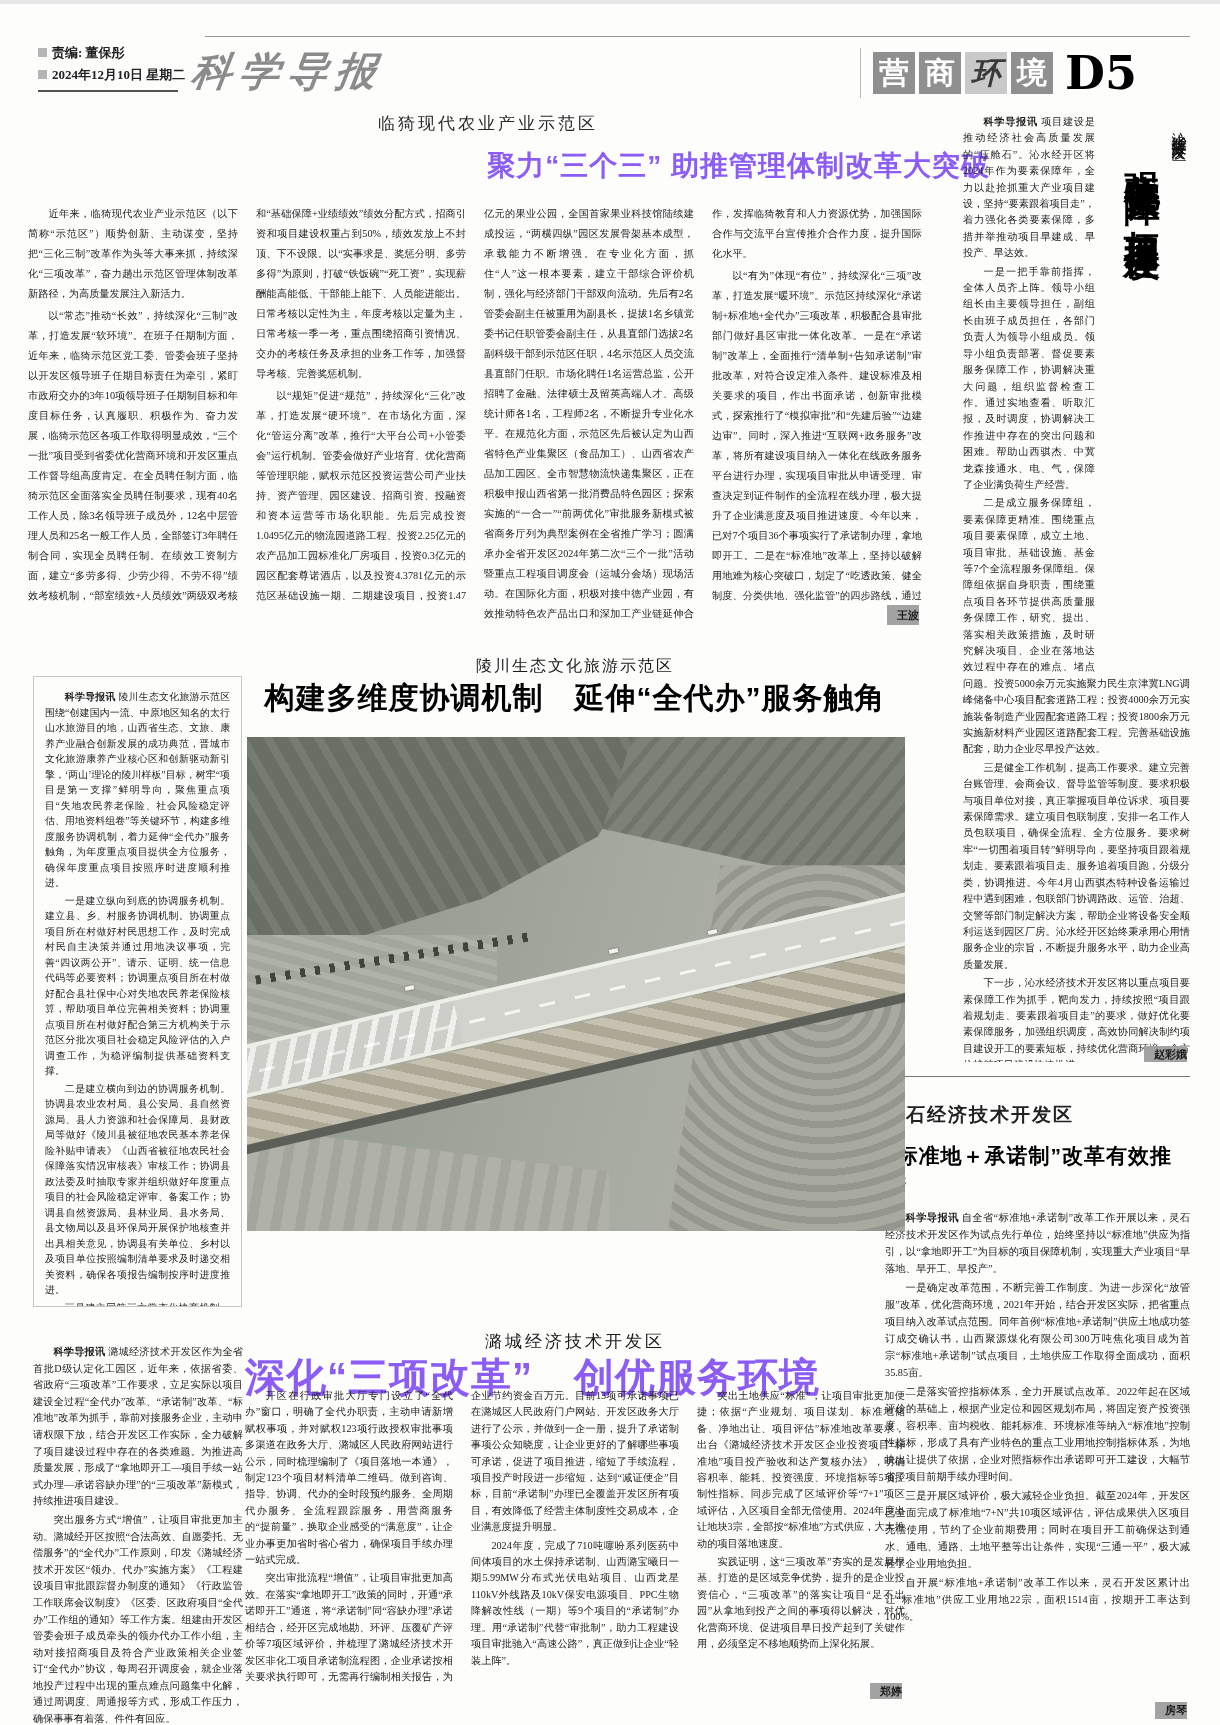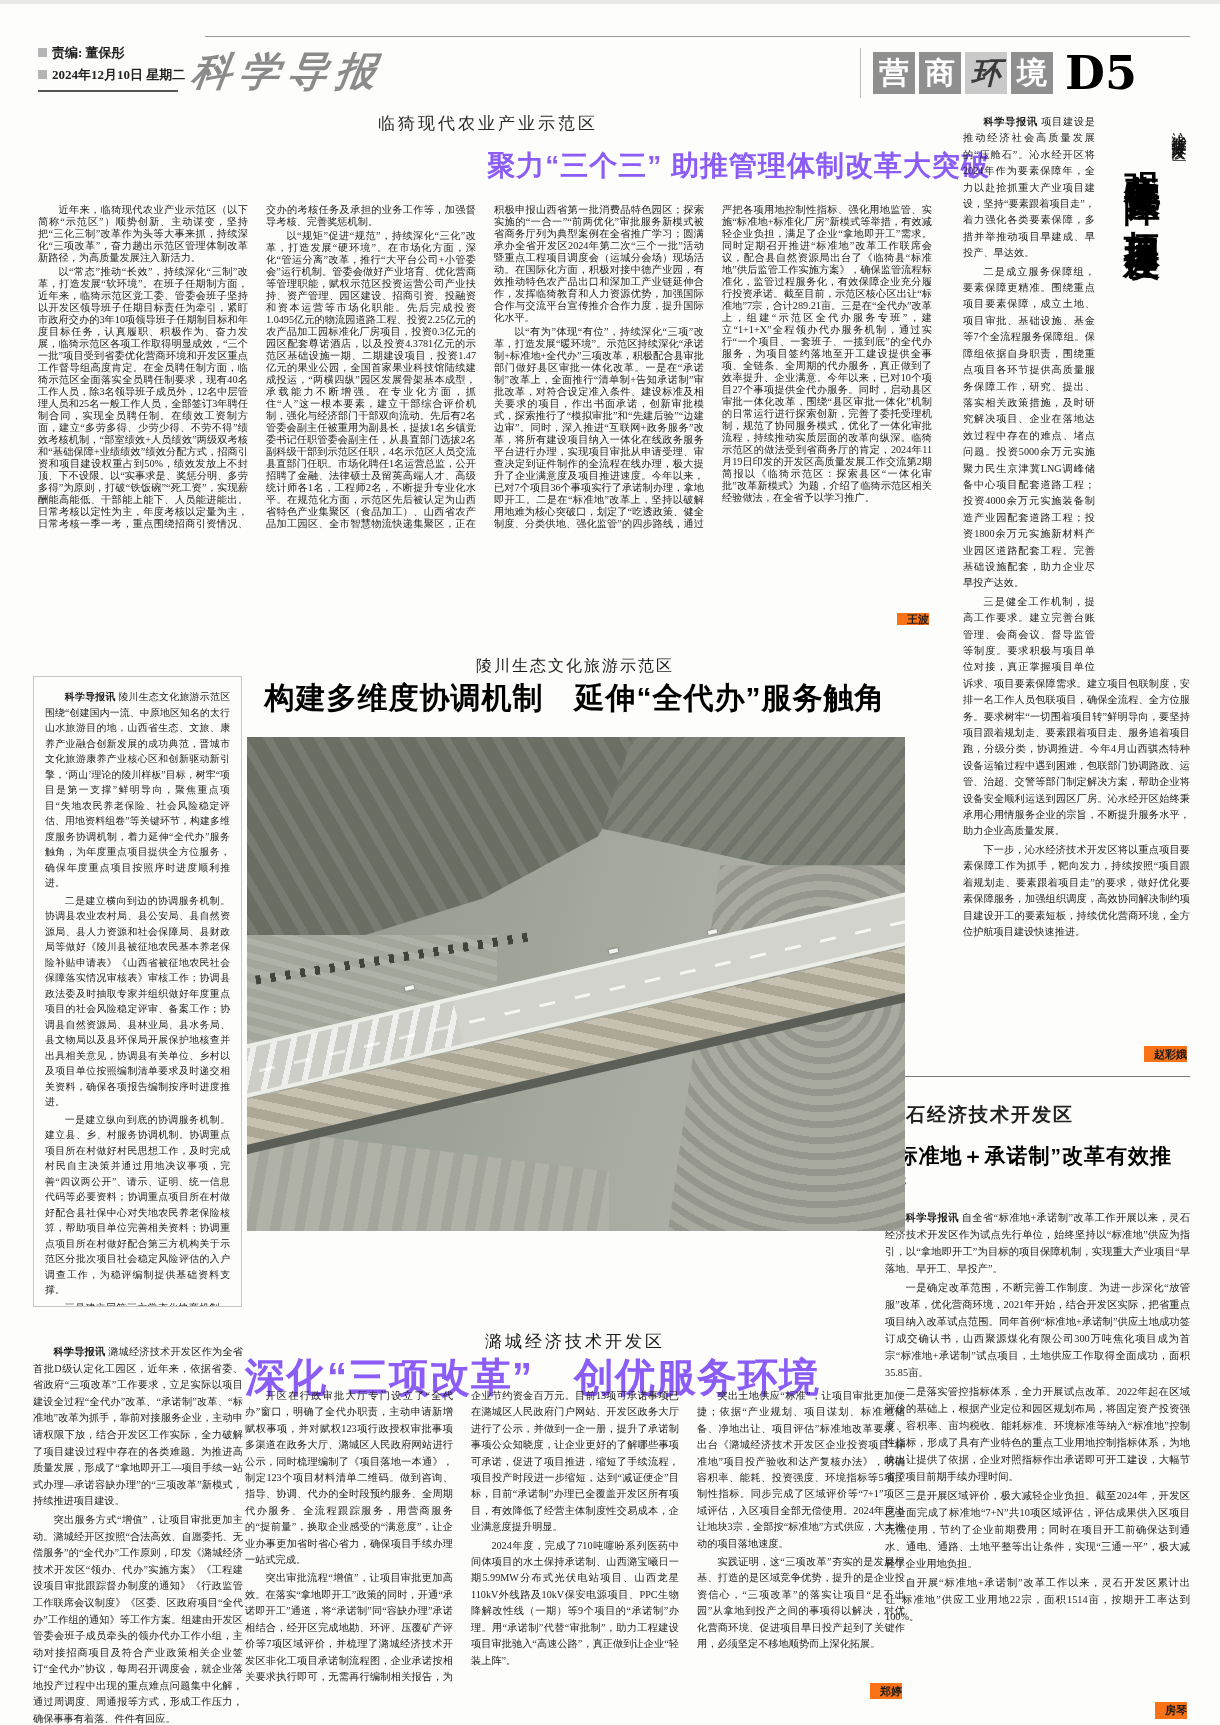--- a/index.html
+++ b/index.html
@@ -2,43 +2,43 @@
 <html><head>
 <meta charset="utf-8">
 <style>
   html,body{margin:0;padding:0;background:#e8e8e8;}
   #paper{position:relative;width:1220px;height:1725px;background:#fdfdfc;margin:4px auto;
          font-family:"Liberation Serif","DejaVu Serif",serif;color:#1b1b1b;overflow:hidden;}
   [data-name]{box-sizing:border-box;}
   .abs{position:absolute;}
   p{margin:0 0 2px 0;text-indent:2em;text-align:justify;}
   .lead{font-weight:bold;font-family:"Liberation Sans",sans-serif;}
-  .byline{position:absolute;right:3px;bottom:0;background:#f97316;font-weight:bold;padding-left:10px;font-size:11px;}
+  .byline{position:absolute;right:3px;bottom:0;background:#a3a3a3;font-weight:bold;padding-left:10px;font-size:11px;}
 
   
   .hdr-topline{left:205px;top:32px;width:985px;height:1px;background:#9a9a9a;}
   .hdr-meta{left:38px;top:38px;font-size:13px;font-weight:600;line-height:22px;color:#222;}
   .sq{display:inline-block;width:9px;height:9px;background:#b5b5b5;margin-right:5px;}
   .hdr-rule-date{left:38px;top:86px;width:140px;height:2px;background:#555;}
   .masthead{left:192px;top:40px;font-size:40px;font-weight:bold;font-style:italic;color:#8b8b8b;
             letter-spacing:8px;transform:skewX(-8deg);font-family:"DejaVu Serif",serif;}
   .hdr-right{left:860px;top:44px;display:flex;align-items:center;gap:4px;}
   .hdr-vdiv{width:1px;height:50px;background:#bbb;margin-right:8px;}
   .sec-char{width:42px;height:42px;background:#8f8f8f;color:#fff;font-family:"Liberation Sans",sans-serif;
             font-weight:bold;font-size:30px;display:flex;align-items:center;justify-content:center;}
   .sec-char.light{background:#c9c9c9;color:#3a3a3a;font-family:"DejaVu Serif",serif;font-style:italic;}
   .edition{font-family:"DejaVu Serif",serif;font-weight:bold;font-size:46px;color:#000;margin-left:8px;line-height:42px;}
 
   
   .a1-kicker{left:38px;top:108px;width:900px;text-align:center;font-family:"Liberation Sans",sans-serif;
              font-size:17px;letter-spacing:3px;color:#2a2a2a;}
   .a1-headline{left:30px;top:136px;width:960px;text-align:right;font-family:"Liberation Sans","DejaVu Sans",sans-serif;
                font-weight:900;font-size:28px;line-height:52px;letter-spacing:1px;color:#8b5cf6;}
-  .a1-body{left:38px;top:200px;width:894px;height:421px;column-count:4;column-gap:18px;
-           font-size:10.2px;line-height:12px;overflow:hidden;}
+  .a1-body{left:28px;top:200px;width:894px;height:421px;column-count:4;column-gap:18px;
+           font-size:10.2px;line-height:20px;overflow:hidden;}
 
   
   .qinshui{left:963px;top:110px;width:227px;height:948px;overflow:hidden;font-size:10.2px;line-height:16.4px;}
   .qs-spacer{float:right;width:95px;height:552px;}
   .qs-kicker{position:absolute;right:3px;top:6px;writing-mode:vertical-rl;font-family:"Liberation Sans",sans-serif;
              font-size:15px;letter-spacing:2px;color:#111;height:170px;}
   .qs-headline{position:absolute;right:40px;top:30px;writing-mode:vertical-rl;font-family:"Liberation Sans","DejaVu Sans",sans-serif;
                font-weight:900;font-size:36px;letter-spacing:3px;color:#000;height:540px;}
 
   .rule-right{left:885px;top:1072px;width:305px;height:1px;background:#777;}
@@ -128,20 +128,21 @@
     <p data-name="paragraph">以“规矩”促进“规范”，持续深化“三化”改革，打造发展“硬环境”。在市场化方面，深化“管运分离”改革，推行“大平台公司+小管委会”运行机制。管委会做好产业培育、优化营商等管理职能，赋权示范区投资运营公司产业扶持、资产管理、园区建设、招商引资、投融资和资本运营等市场化职能。先后完成投资1.0495亿元的物流园道路工程、投资2.25亿元的农产品加工园标准化厂房项目，投资0.3亿元的园区配套尊诺酒店，以及投资4.3781亿元的示范区基础设施一期、二期建设项目，投资1.47亿元的果业公园，全国首家果业科技馆陆续建成投运，“两横四纵”园区发展骨架基本成型，承载能力不断增强。在专业化方面，抓住“人”这一根本要素，建立干部综合评价机制，强化与经济部门干部双向流动。先后有2名管委会副主任被重用为副县长，提拔1名乡镇党委书记任职管委会副主任，从县直部门选拔2名副科级干部到示范区任职，4名示范区人员交流县直部门任职。市场化聘任1名运营总监，公开招聘了金融、法律硕士及留英高端人才、高级统计师各1名，工程师2名，不断提升专业化水平。在规范化方面，示范区先后被认定为山西省特色产业集聚区（食品加工）、山西省农产品加工园区、全市智慧物流快递集聚区，正在积极申报山西省第一批消费品特色园区；探索实施的“一合一”“前两优化”审批服务新模式被省商务厅列为典型案例在全省推广学习；圆满承办全省开发区2024年第二次“三个一批”活动暨重点工程项目调度会（运城分会场）现场活动。在国际化方面，积极对接中德产业园，有效推动特色农产品出口和深加工产业链延伸合作，发挥临猗教育和人力资源优势，加强国际合作与交流平台宣传推介合作力度，提升国际化水平。</p>
     <p data-name="paragraph">以“有为”体现“有位”，持续深化“三项”改革，打造发展“暖环境”。示范区持续深化“承诺制+标准地+全代办”三项改革，积极配合县审批部门做好县区审批一体化改革。一是在“承诺制”改革上，全面推行“清单制+告知承诺制”审批改革，对符合设定准入条件、建设标准及相关要求的项目，作出书面承诺，创新审批模式，探索推行了“模拟审批”和“先建后验”“边建边审”。同时，深入推进“互联网+政务服务”改革，将所有建设项目纳入一体化在线政务服务平台进行办理，实现项目审批从申请受理、审查决定到证件制作的全流程在线办理，极大提升了企业满意度及项目推进速度。今年以来，已对7个项目36个事项实行了承诺制办理，拿地即开工。二是在“标准地”改革上，坚持以破解用地难为核心突破口，划定了“吃透政策、健全制度、分类供地、强化监管”的四步路线，通过严把各项用地控制性指标、强化用地监管、实施“标准地+标准化厂房”新模式等举措，有效减轻企业负担，满足了企业“拿地即开工”需求。同时定期召开推进“标准地”改革工作联席会议，配合县自然资源局出台了《临猗县“标准地”供后监管工作实施方案》，确保监管流程标准化，监管过程服务化，有效保障企业充分履行投资承诺。截至目前，示范区核心区出让“标准地”7宗，合计289.21亩。三是在“全代办”改革上，组建“示范区全代办服务专班”，建立“1+1+X”全程领办代办服务机制，通过实行“一个项目、一套班子、一揽到底”的全代办服务，为项目签约落地至开工建设提供全事项、全链条、全周期的代办服务，真正做到了效率提升、企业满意。今年以来，已对10个项目27个事项提供全代办服务。同时，启动县区审批一体化改革，围绕“县区审批一体化”机制的日常运行进行探索创新，完善了委托受理机制，规范了协同服务模式，优化了一体化审批流程，持续推动实质层面的改革向纵深。临猗示范区的做法受到省商务厅的肯定，2024年11月19日印发的开发区高质量发展工作交流第2期简报以《临猗示范区：探索县区“一体化审批”改革新模式》为题，介绍了临猗示范区相关经验做法，在全省予以学习推广。</p>
     <span class="byline" data-name="article1-byline">王波</span>
   </div>
 
   <div class="abs qinshui" style="position:absolute;" data-name="article-qinshui">
     <div class="qs-kicker" data-name="qinshui-kicker">沁水经济技术开发区</div>
     <div class="qs-headline" data-name="qinshui-vertical-headline">强化要素保障　加速项目建设</div>
     <div class="qs-spacer" data-name="headline-wrap-spacer"></div>
     <p data-name="paragraph"><span class="lead" data-name="agency-lead">科学导报讯</span> <span data-name="paragraph-text">项目建设是推动经济社会高质量发展的“压舱石”。沁水经开区将2024年作为要素保障年，全力以赴抢抓重大产业项目建设，坚持“要素跟着项目走”，着力强化各类要素保障，多措并举推动项目早建成、早投产、早达效。</span></p>
+    <p data-name="paragraph">一是一把手靠前指挥，全体人员齐上阵。领导小组组长由主要领导担任，副组长由班子成员担任，各部门负责人为领导小组成员。领导小组负责部署、督促要素服务保障工作，协调解决重大问题，组织监督检查工作。通过实地查看、听取汇报，及时调度，协调解决工作推进中存在的突出问题和困难。帮助山西骐杰、中冀龙森接通水、电、气，保障了企业满负荷生产经营。</p>
     <p data-name="paragraph">二是成立服务保障组，要素保障更精准。围绕重点项目要素保障，成立土地、项目审批、基础设施、基金等7个全流程服务保障组。保障组依据自身职责，围绕重点项目各环节提供高质量服务保障工作，研究、提出、落实相关政策措施，及时研究解决项目、企业在落地达效过程中存在的难点、堵点问题。投资5000余万元实施聚力民生京津冀LNG调峰储备中心项目配套道路工程；投资4000余万元实施装备制造产业园配套道路工程；投资1800余万元实施新材料产业园区道路配套工程。完善基础设施配套，助力企业尽早投产达效。</p>
     <p data-name="paragraph">三是健全工作机制，提高工作要求。建立完善台账管理、会商会议、督导监管等制度。要求积极与项目单位对接，真正掌握项目单位诉求、项目要素保障需求。建立项目包联制度，安排一名工作人员包联项目，确保全流程、全方位服务。要求树牢“一切围着项目转”鲜明导向，要坚持项目跟着规划走、要素跟着项目走、服务追着项目跑，分级分类，协调推进。今年4月山西骐杰特种设备运输过程中遇到困难，包联部门协调路政、运管、治超、交警等部门制定解决方案，帮助企业将设备安全顺利运送到园区厂房。沁水经开区始终秉承用心用情服务企业的宗旨，不断提升服务水平，助力企业高质量发展。</p>
     <p data-name="paragraph">下一步，沁水经济技术开发区将以重点项目要素保障工作为抓手，靶向发力，持续按照“项目跟着规划走、要素跟着项目走”的要求，做好优化要素保障服务，加强组织调度，高效协同解决制约项目建设开工的要素短板，持续优化营商环境，全方位护航项目建设快速推进。</p>
     <span class="byline" data-name="qinshui-byline">赵彩娥</span>
   </div>
 
   <div class="abs rule-right" data-name="section-divider-rule"></div>
 
   <div class="abs ls-label" data-name="lingshi-section-label">灵石经济技术开发区</div>
   <div class="abs ls-headline" data-name="lingshi-headline">“标准地＋承诺制”改革有效推进</div>
@@ -149,22 +150,22 @@
     <p data-name="paragraph"><span class="lead" data-name="agency-lead">科学导报讯</span> <span data-name="paragraph-text">自全省“标准地+承诺制”改革工作开展以来，灵石经济技术开发区作为试点先行单位，始终坚持以“标准地”供应为指引，以“拿地即开工”为目标的项目保障机制，实现重大产业项目“早落地、早开工、早投产”。</span></p>
     <p data-name="paragraph">一是确定改革范围，不断完善工作制度。为进一步深化“放管服”改革，优化营商环境，2021年开始，结合开发区实际，把省重点项目纳入改革试点范围。同年首例“标准地+承诺制”供应土地成功签订成交确认书，山西聚源煤化有限公司300万吨焦化项目成为首宗“标准地+承诺制”试点项目，土地供应工作取得全面成功，面积35.85亩。</p>
     <p data-name="paragraph">二是落实管控指标体系，全力开展试点改革。2022年起在区域评价的基础上，根据产业定位和园区规划布局，将固定资产投资强度、容积率、亩均税收、能耗标准、环境标准等纳入“标准地”控制性指标，形成了具有产业特色的重点工业用地控制指标体系，为地块出让提供了依据，企业对照指标作出承诺即可开工建设，大幅节省了项目前期手续办理时间。</p>
     <p data-name="paragraph">三是开展区域评价，极大减轻企业负担。截至2024年，开发区已全面完成了标准地“7+N”共10项区域评估，评估成果供入区项目无偿使用，节约了企业前期费用；同时在项目开工前确保达到通水、通电、通路、土地平整等出让条件，实现“三通一平”，极大减轻了企业用地负担。</p>
     <p data-name="paragraph">自开展“标准地+承诺制”改革工作以来，灵石开发区累计出让“标准地”供应工业用地22宗，面积1514亩，按期开工率达到100%。</p>
     <span class="byline" data-name="lingshi-byline">房琴</span>
   </div>
 
   <div class="abs mid-box" style="position:absolute;" data-name="lingchuan-sidebar-box">
     <p data-name="paragraph"><span class="lead" data-name="agency-lead">科学导报讯</span> <span data-name="paragraph-text">陵川生态文化旅游示范区围绕“创建国内一流、中原地区知名的太行山水旅游目的地，山西省生态、文旅、康养产业融合创新发展的成功典范，晋城市文化旅游康养产业核心区和创新驱动新引擎，‘两山’理论的陵川样板”目标，树牢“项目是第一支撑”鲜明导向，聚焦重点项目“失地农民养老保险、社会风险稳定评估、用地资料组卷”等关键环节，构建多维度服务协调机制，着力延伸“全代办”服务触角，为年度重点项目提供全方位服务，确保年度重点项目按照序时进度顺利推进。</span></p>
+    <p data-name="paragraph">一是建立纵向到底的协调服务机制。建立县、乡、村服务协调机制。协调重点项目所在村做好村民思想工作，及时完成村民自主决策并通过用地决议事项，完善“四议两公开”、请示、证明、统一信息代码等必要资料；协调重点项目所在村做好配合县社保中心对失地农民养老保险核算，帮助项目单位完善相关资料；协调重点项目所在村做好配合第三方机构关于示范区分批次项目社会稳定风险评估的入户调查工作，为稳评编制提供基础资料支撑。</p>
     <p data-name="paragraph">二是建立横向到边的协调服务机制。协调县农业农村局、县公安局、县自然资源局、县人力资源和社会保障局、县财政局等做好《陵川县被征地农民基本养老保险补贴申请表》《山西省被征地农民社会保障落实情况审核表》审核工作；协调县政法委及时抽取专家并组织做好年度重点项目的社会风险稳定评审、备案工作；协调县自然资源局、县林业局、县水务局、县文物局以及县环保局开展保护地核查并出具相关意见，协调县有关单位、乡村以及项目单位按照编制清单要求及时递交相关资料，确保各项报告编制按序时进度推进。</p>
-    <p data-name="paragraph">一是建立纵向到底的协调服务机制。建立县、乡、村服务协调机制。协调重点项目所在村做好村民思想工作，及时完成村民自主决策并通过用地决议事项，完善“四议两公开”、请示、证明、统一信息代码等必要资料；协调重点项目所在村做好配合县社保中心对失地农民养老保险核算，帮助项目单位完善相关资料；协调重点项目所在村做好配合第三方机构关于示范区分批次项目社会稳定风险评估的入户调查工作，为稳评编制提供基础资料支撑。</p>
     <p data-name="paragraph">三是建立同第三方常态化协商机制。保持与第三方编制机构的经常性联系，确保项目勘界、社会稳定风险评估、地灾、节地等各种报告顺利编制；针对用地报批过程中出现的问题及时沟通，用最短的时间补正重点项目用地相关资料。</p>
   </div>
   <div class="abs mid-kicker" data-name="lingchuan-kicker">陵川生态文化旅游示范区</div>
   <div class="abs mid-headline" data-name="lingchuan-headline">构建多维度协调机制　延伸“全代办”服务触角</div>
 
   <div class="abs photo" data-name="article-photo">
     <div class="ph-hills" data-name="photo-mountains"></div>
     <div class="ph-hills2" data-name="photo-mountains-right"></div>
     <div class="ph-valley" data-name="photo-valley"></div>
     <div class="ph-right" data-name="photo-terrain"></div>

